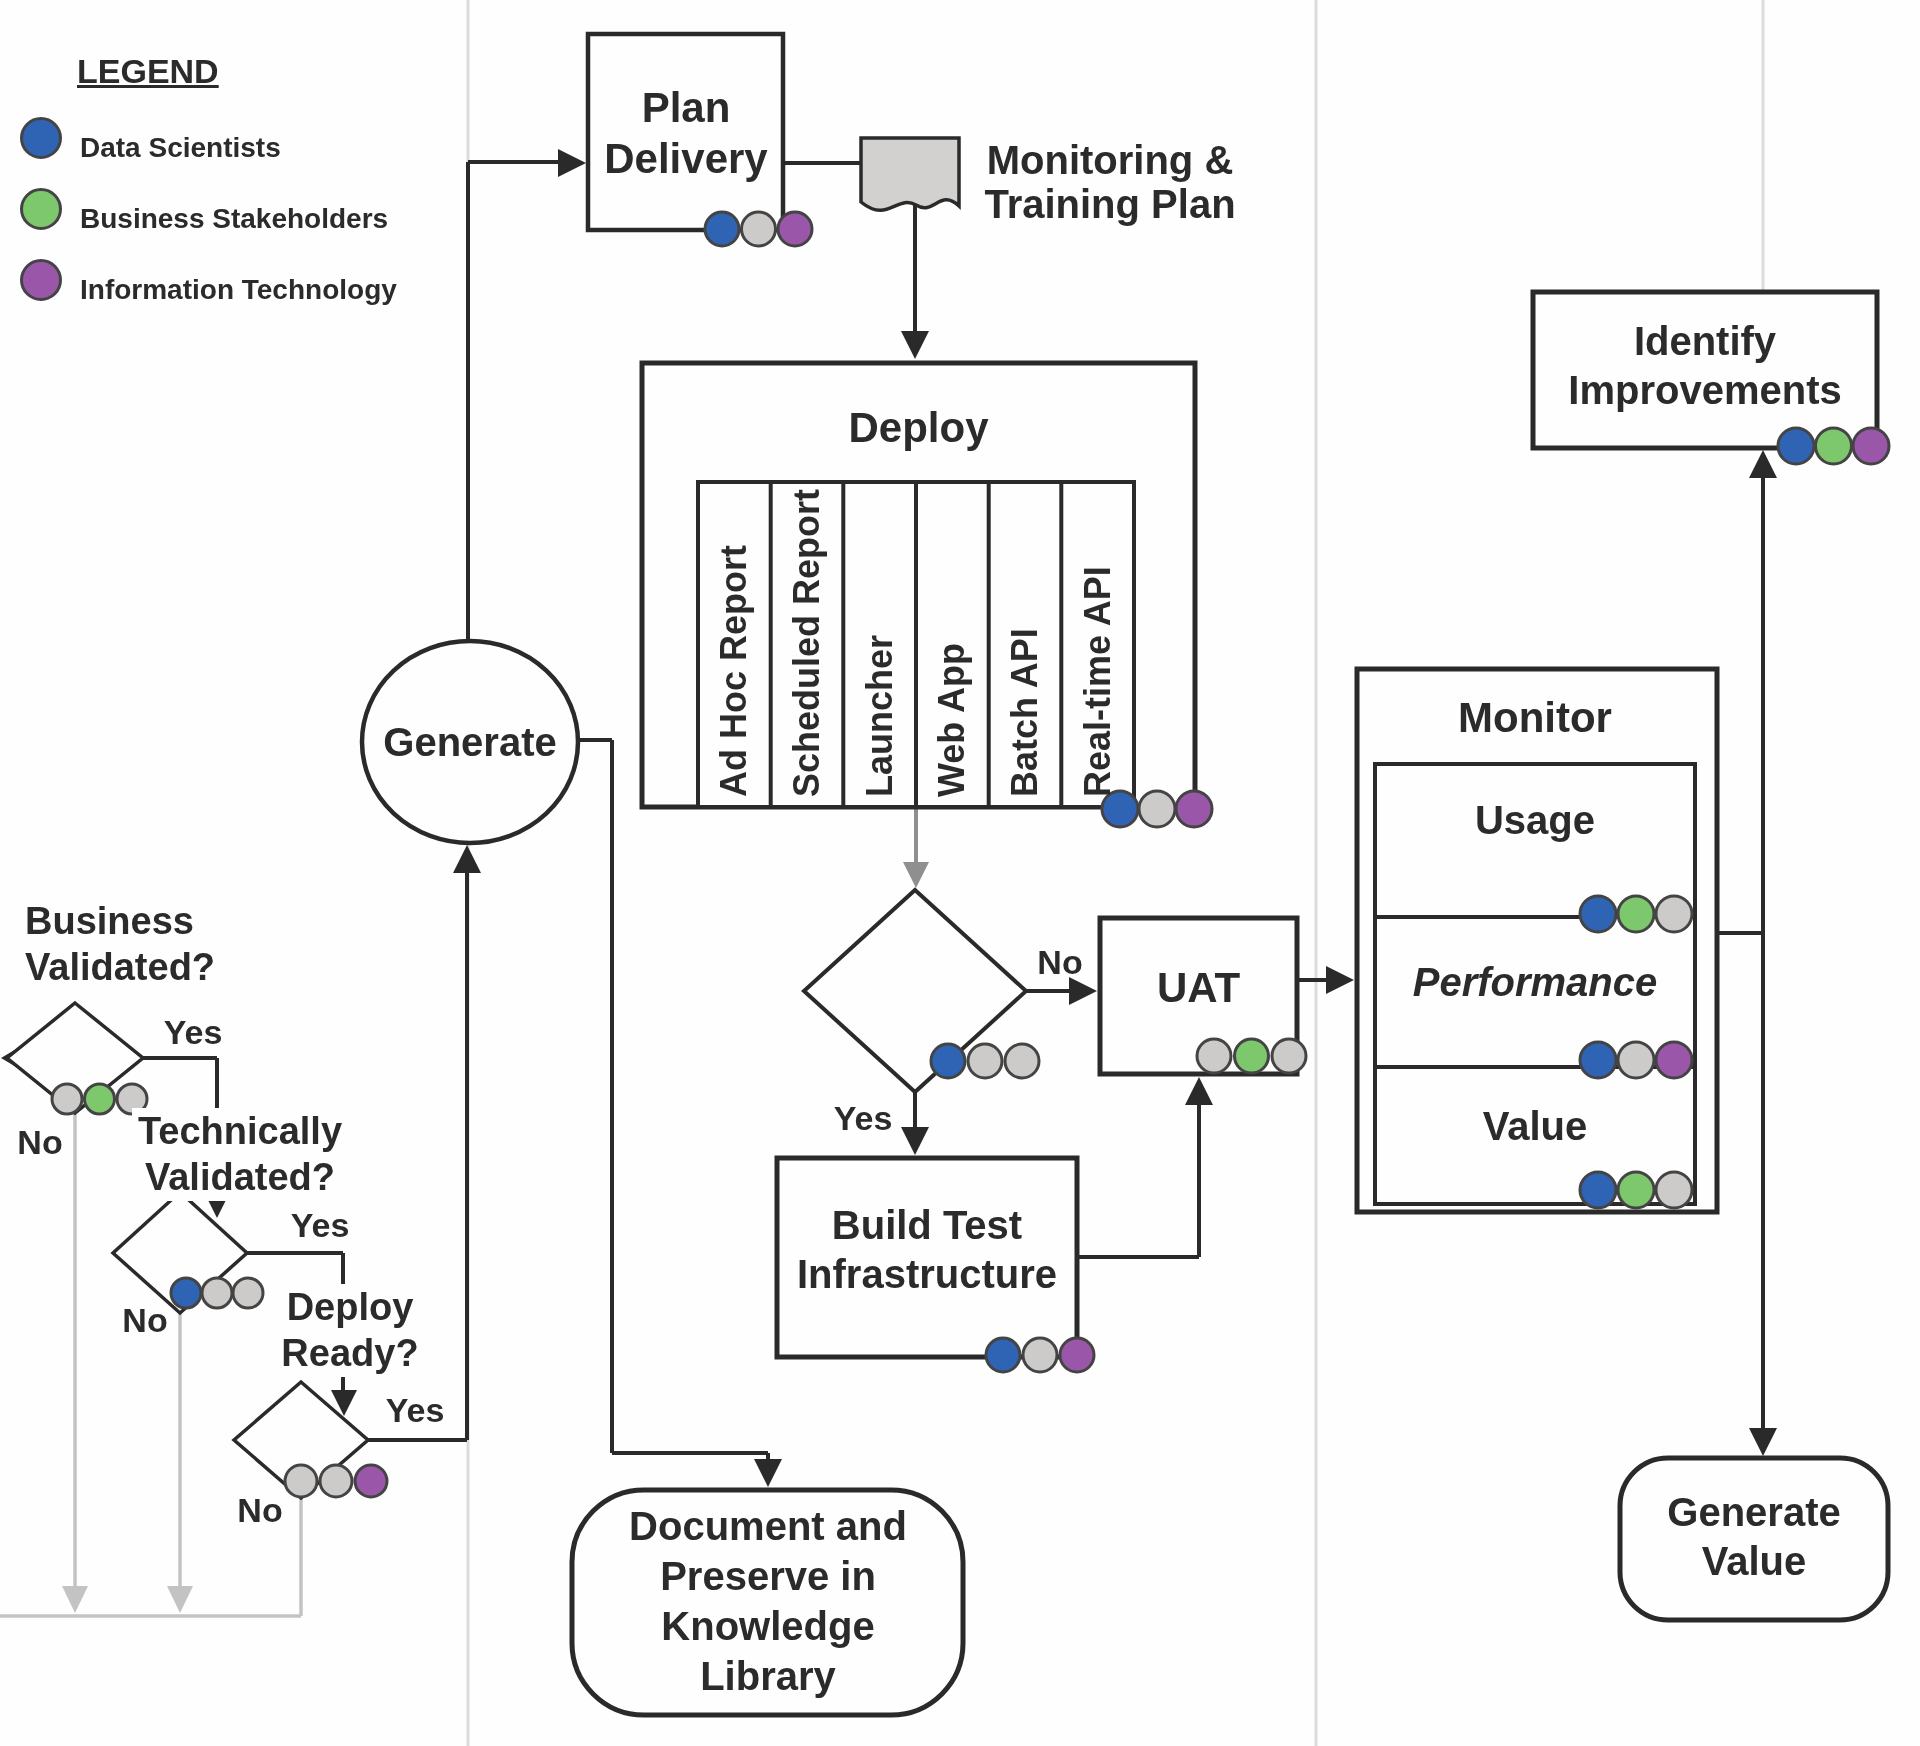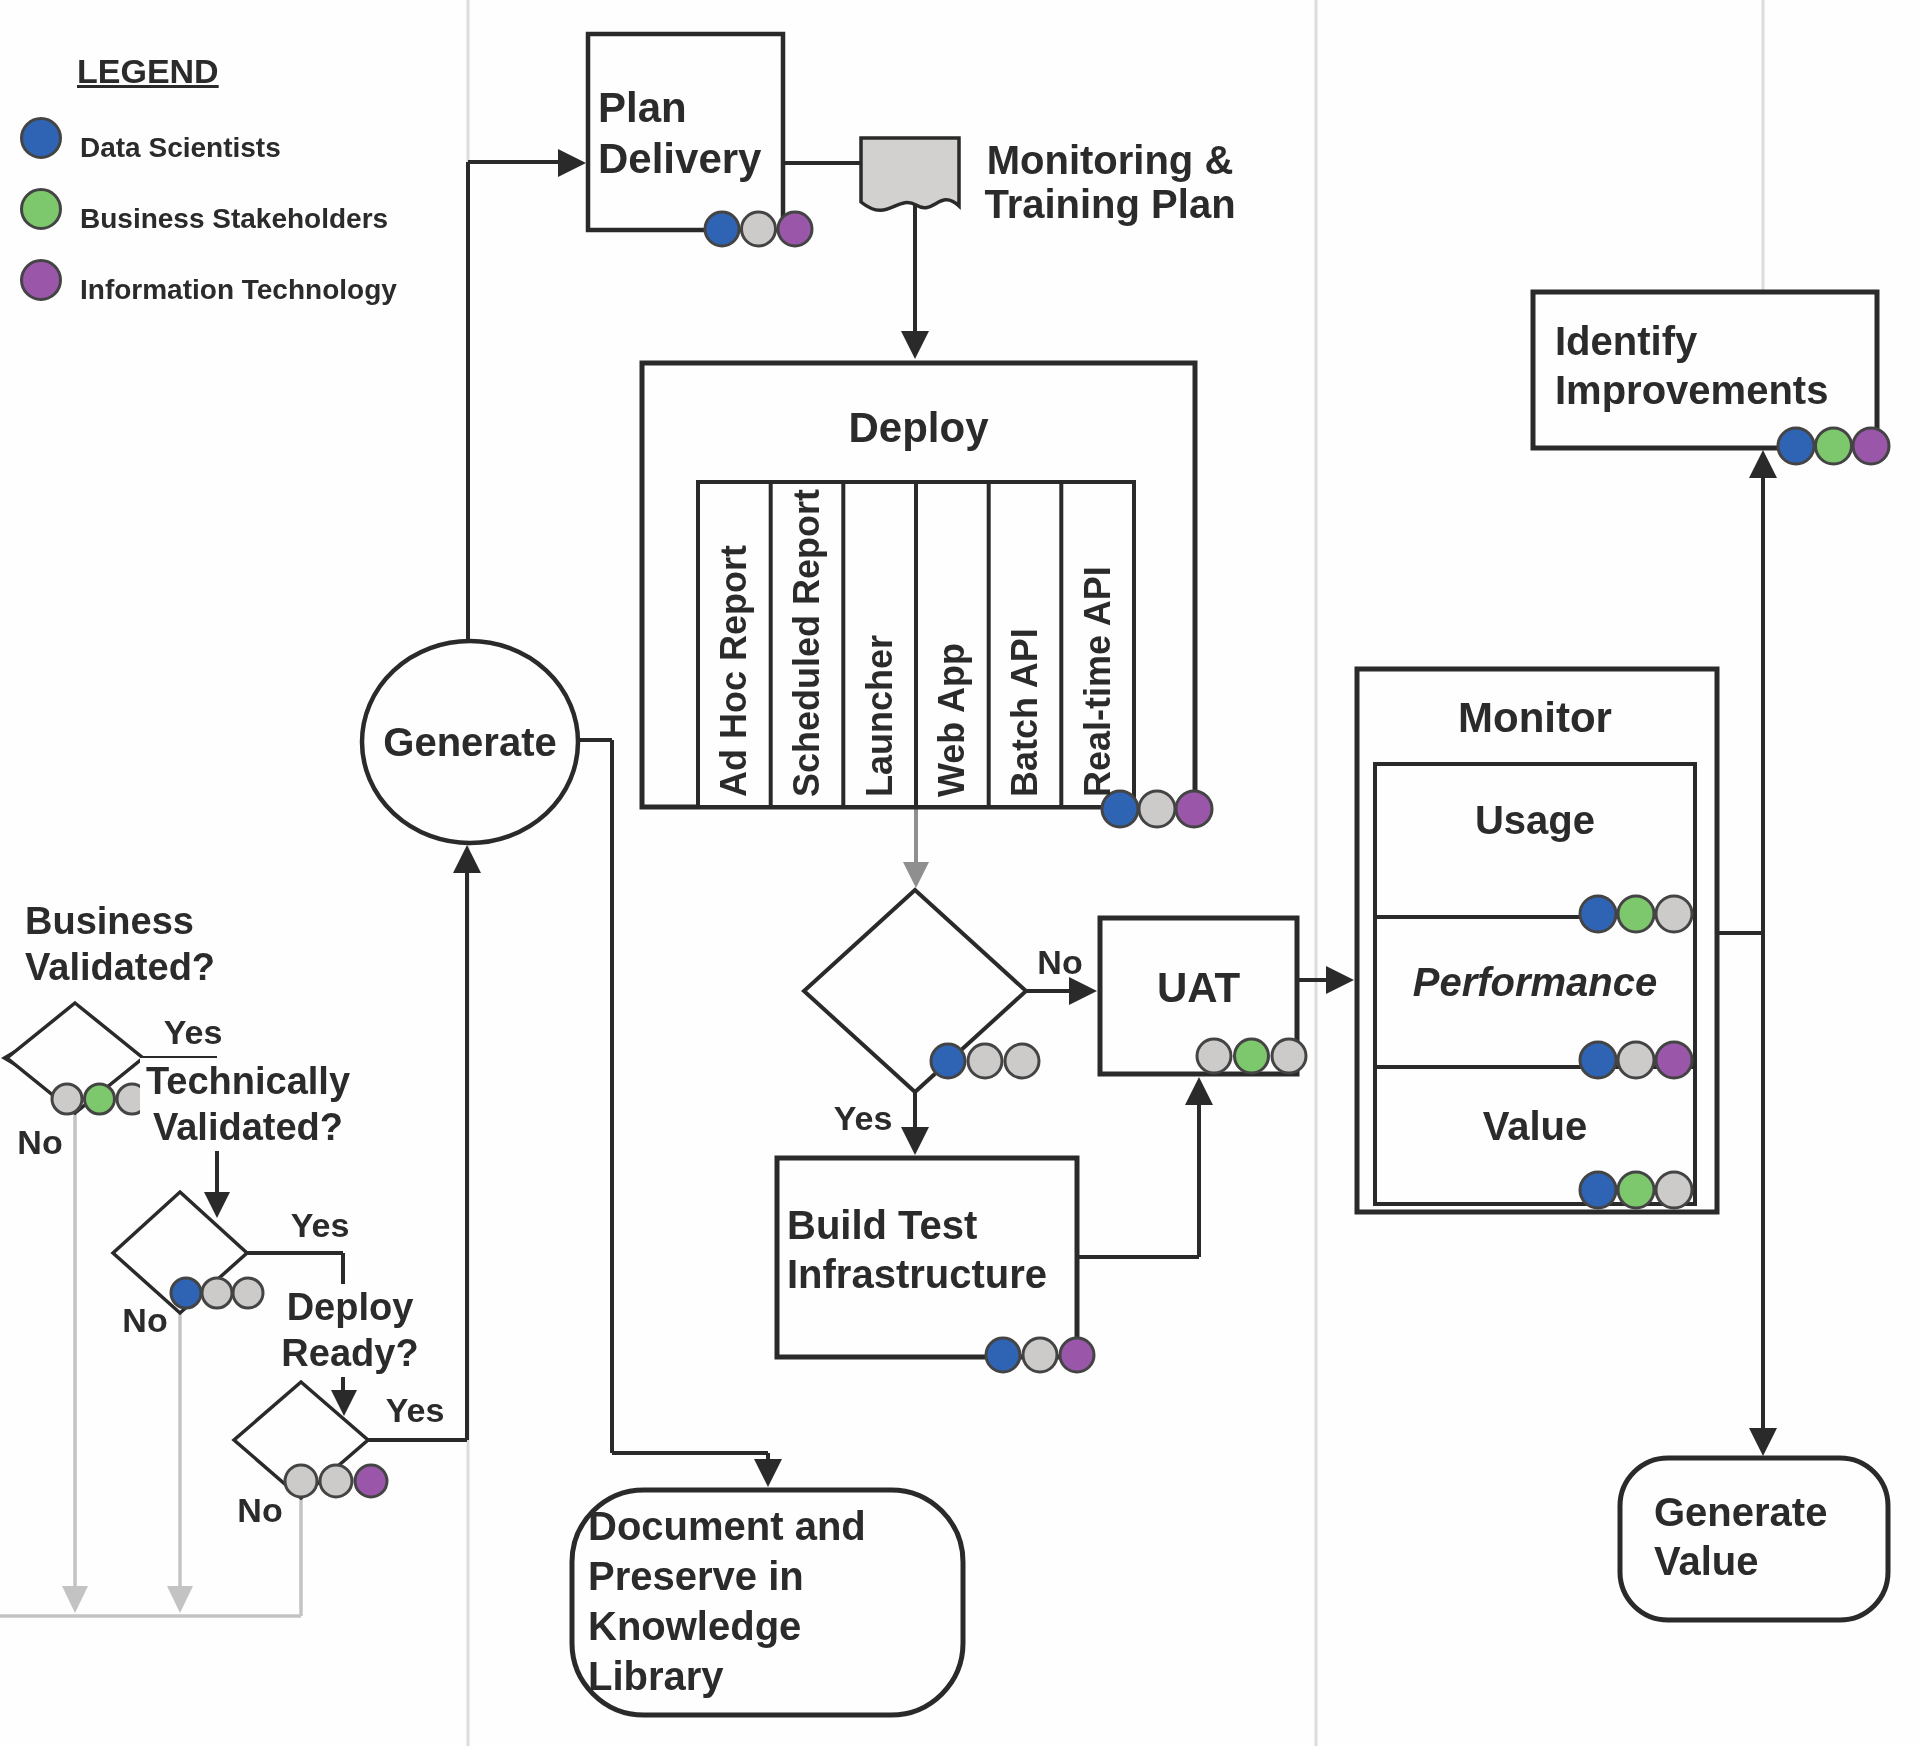--- a/index.html
+++ b/index.html
@@ -3,21 +3,21 @@
 <meta charset="utf-8">
 <style>
   html,body{margin:0;padding:0;background:#ffffff;}
   #canvas{
     position:relative;width:1920px;height:1746px;background:#fefefe;overflow:hidden;
     font-family:"Liberation Sans","DejaVu Sans",sans-serif;color:#2b2b2b;
   }
   #diagram-svg{position:absolute;left:0;top:0;width:1920px;height:1746px;}
   .lbl{position:absolute;font-weight:600;color:#2b2b2b;line-height:1.22;}
   .center{text-align:center;}
-  .node-label{display:flex;align-items:center;justify-content:center;text-align:left;}
+  .node-label{display:flex;align-items:center;justify-content:center;text-align:center;}
   .f42{font-size:42px;}
   .f40{font-size:40px;}
   .f38{font-size:38px;}
   .f34{font-size:34px;}
   .whitebg{background:#fefefe;}
   .vlabel{
     position:absolute;width:330px;height:44px;transform:rotate(-90deg);
     font-size:36px;font-weight:600;text-align:left;line-height:44px;white-space:nowrap;
   }
   #legend{position:absolute;left:20px;top:52px;}
@@ -177,21 +177,21 @@
   <div class="lbl node-label f42" style="left:1100px;top:918px;width:197px;height:140px;">UAT</div>
   <div class="lbl node-label f40" style="left:787px;top:1162px;width:280px;height:175px;">Build Test Infrastructure</div>
   <div class="lbl center f42" style="left:1375px;top:692px;width:320px;">Monitor</div>
   <div class="lbl center f40" style="left:1375px;top:796px;width:320px;">Usage</div>
   <div class="lbl center f40" style="left:1375px;top:958px;width:320px;font-style:italic;">Performance</div>
   <div class="lbl center f40" style="left:1375px;top:1102px;width:320px;">Value</div>
   <div class="lbl node-label f40" style="left:1555px;top:296px;width:300px;height:140px;">Identify Improvements</div>
   <div class="lbl node-label f40" style="left:1654px;top:1462px;width:200px;height:150px;">Generate Value</div>
   <div class="lbl node-label f40" style="left:588px;top:1498px;width:360px;height:205px;line-height:1.25;">Document and Preserve in Knowledge Library</div>
   <div class="lbl f38" style="left:25px;top:898px;width:215px;">Business Validated?</div>
-  <div class="lbl center f38 whitebg" style="left:132px;top:1058px;width:216px;margin-left:8px;">Technically Validated?</div>
+  <div class="lbl center f38 whitebg" style="left:132px;top:1108px;width:216px;">Technically Validated?</div>
   <div class="lbl center f38 whitebg" style="left:275px;top:1284px;width:150px;">Deploy Ready?</div>
 
   <div class="vlabel" style="left:569px;top:610px;">Ad Hoc Report</div>
   <div class="vlabel" style="left:642px;top:610px;">Scheduled Report</div>
   <div class="vlabel" style="left:715px;top:610px;">Launcher</div>
   <div class="vlabel" style="left:787px;top:610px;">Web App</div>
   <div class="vlabel" style="left:860px;top:610px;">Batch API</div>
   <div class="vlabel" style="left:933px;top:610px;">Real-time API</div>
 
   <div class="lbl center f34" style="left:1028px;top:942px;width:64px;">No</div>

